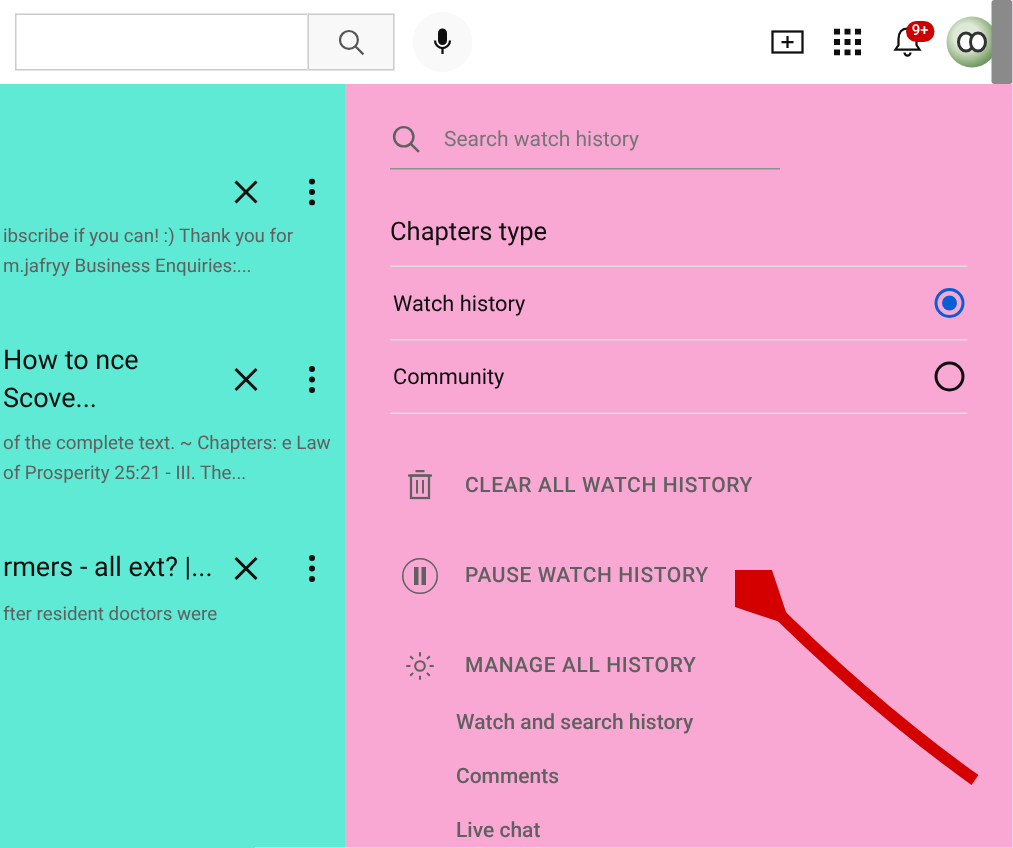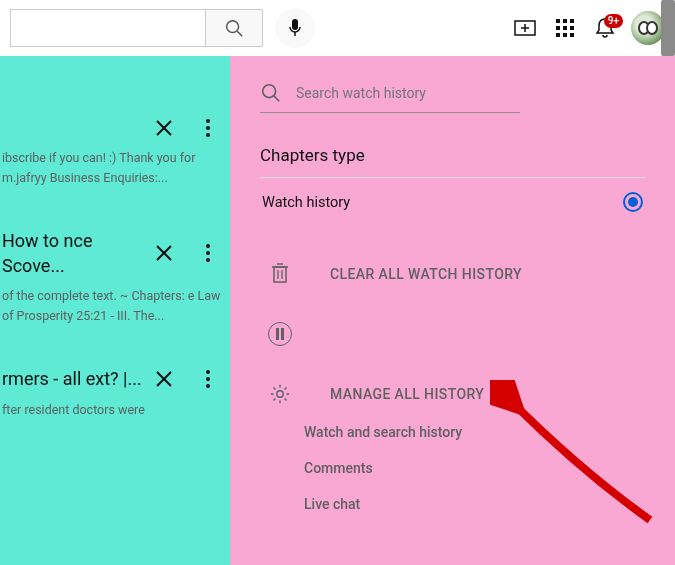--- a/index.html
+++ b/index.html
@@ -37,21 +37,21 @@
   .radio-row { display: flex; align-items: center; justify-content: space-between; padding: 14px 2px; border-top: 1px solid #ddd; cursor: pointer; }
   .radio-label { font-size: 14.5px; color: #0f0f0f; }
   .radio-circle { width: 20px; height: 20px; border: 2px solid #0f0f0f; border-radius: 50%; display: flex; align-items: center; justify-content: center; }
   .radio-circle.sel { border-color: #065fd4; }
   .radio-dot { width: 10px; height: 10px; background: #065fd4; border-radius: 50%; }
   .radio-sep-bottom { border-bottom: 1px solid #ddd; }
 
   .action-row { display: flex; align-items: center; margin-top: 20px; padding: 8px 0 8px 8px; cursor: pointer; }
   .action-icon { width: 24px; height: 24px; border: 1.5px solid #606060; border-radius: 50%; display: flex; align-items: center; justify-content: center; margin-right: 18px; flex-shrink: 0; }
   .action-trash { width: 20px; height: 24px; display: flex; flex-direction: column; align-items: center; margin-right: 20px; margin-left: 2px; flex-shrink: 0; }
-  .action-label { font-size: 14px; font-weight: 500; letter-spacing: 0.4px; color: #606060; margin-left: 20px; }
+  .action-label { font-size: 14px; font-weight: 500; letter-spacing: 0.4px; color: #606060; }
   .sub-action { font-size: 14px; font-weight: 500; color: #606060; padding: 10px 0 10px 44px; cursor: pointer; }
 
   .arrow { position: absolute; pointer-events: none; }
 
   svg { display: block; }
 </style>
 </head>
 <body>
 
 <div class="topbar">
@@ -177,20 +177,24 @@
     </div>
 
     <div class="htype-title">Chapters type</div>
 
     <div class="radio-row">
       <div class="radio-label">Watch history</div>
       <div class="radio-circle sel">
           <div class="radio-dot"></div>
         </div>
     </div>
+    <div class="radio-row radio-sep-bottom">
+      <div class="radio-label">Community</div>
+      <div class="radio-circle"></div>
+    </div>
 
     <div class="action-row" style="margin-top:28px;">
       <div class="action-trash">
         <svg width="18" height="22" viewBox="0 0 18 22">
             <rect x="3" y="5" width="12" height="15" stroke="#606060" stroke-width="1.5" fill="none"></rect>
             <line x1="1" y1="5" x2="17" y2="5" stroke="#606060" stroke-width="1.5"></line>
             <line x1="6" y1="2" x2="12" y2="2" stroke="#606060" stroke-width="1.5"></line>
             <line x1="7" y1="8" x2="7" y2="17" stroke="#606060" stroke-width="1.3"></line>
             <line x1="11" y1="8" x2="11" y2="17" stroke="#606060" stroke-width="1.3"></line>
           </svg>
@@ -198,20 +202,21 @@
       <div class="action-label">CLEAR ALL WATCH HISTORY</div>
     </div>
 
     <div class="action-row">
       <div class="action-icon">
         <svg width="10" height="12" viewBox="0 0 10 12">
             <rect x="1" y="0" width="3" height="12" fill="#606060"></rect>
             <rect x="6" y="0" width="3" height="12" fill="#606060"></rect>
           </svg>
       </div>
+      <div class="action-label">PAUSE WATCH HISTORY</div>
     </div>
 
     <div class="action-row">
       <div style="width:24px;height:24px;margin-right:18px;display:flex;align-items:center;justify-content:center;flex-shrink:0;">
         <svg width="22" height="22" viewBox="0 0 24 24">
             <circle cx="12" cy="12" r="3.5" stroke="#606060" stroke-width="1.5" fill="none"></circle>
             <path d="M12 2 L12 5 M12 19 L12 22 M2 12 L5 12 M19 12 L22 12 M4.9 4.9 L7 7 M17 17 L19.1 19.1 M4.9 19.1 L7 17 M17 7 L19.1 4.9" stroke="#606060" stroke-width="1.5"></path>
           </svg>
       </div>
       <div class="action-label">MANAGE ALL HISTORY</div>

